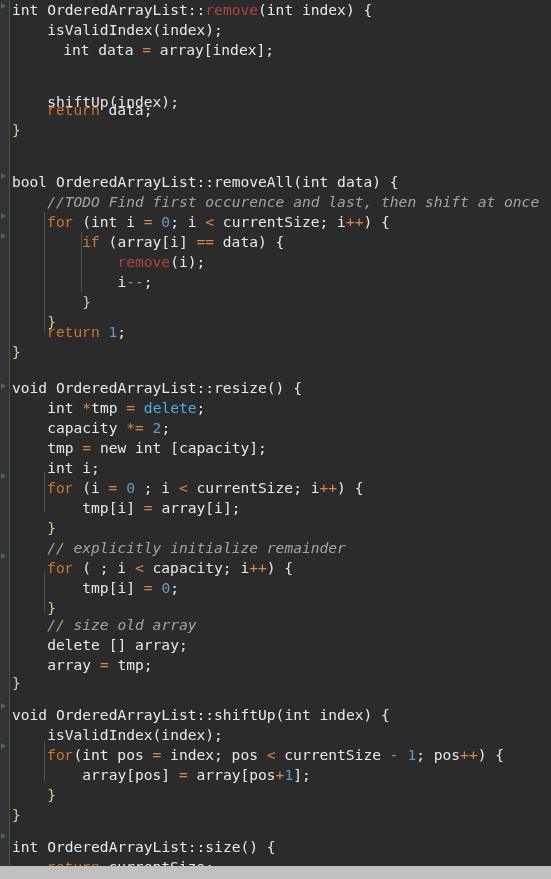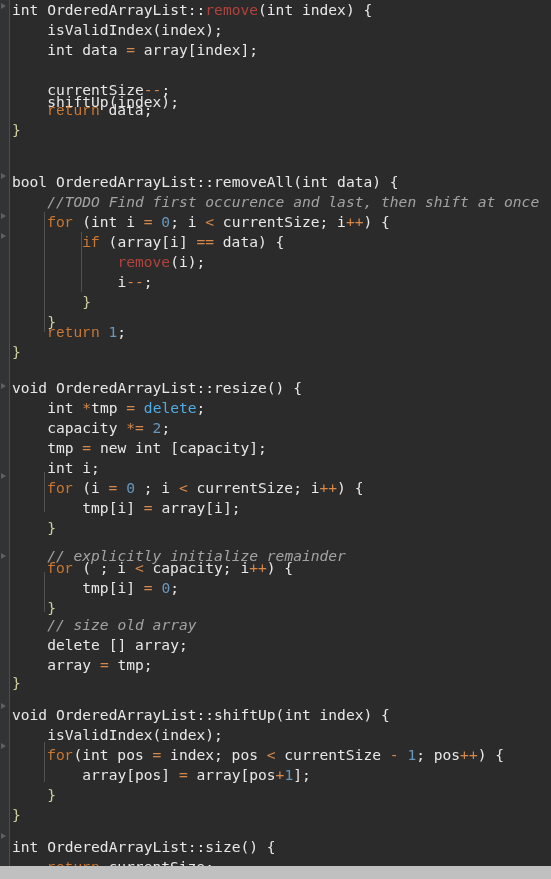--- a/index.html
+++ b/index.html
@@ -148,23 +148,22 @@
       <div class="guide" style="left: 44px; top: 212px; height: 120px;"></div>
       <div class="guide" style="left: 81px; top: 232px; height: 60px;"></div>
       <div class="guide" style="left: 44px; top: 472px; height: 40px;"></div>
       <div class="guide" style="left: 44px; top: 572px; height: 40px;"></div>
       <div class="guide" style="left: 44px; top: 742px; height: 40px;"></div>
     </div>
 
   <div id="code">
       <div class="line" style="top: 0px; left: 12px;"><span class="tok-white">int </span><span class="tok-white">OrderedArrayList::</span><span class="tok-func">remove</span><span class="tok-white">(int index) {</span></div>
       <div class="line" style="top: 20px; left: 12px;"><span class="tok-white">    isValidIndex(index);</span></div>
-      <div class="line" style="top: 40px; left: 12px;"><span class="tok-white">    int data </span><span class="tok-op">=</span><span class="tok-white"> array[index];</span></div>
+      <div class="line" style="top: 40px; left: 28px;"><span class="tok-white">    int data </span><span class="tok-op">=</span><span class="tok-white"> array[index];</span></div>
       <div class="line" style="top: 60px; left: 12px; margin-top: 32px;"><span class="tok-white">    shiftUp(index);</span></div>
-      <div class="line" style="top: 80px; left: 12px;"><span class="tok-white">    currentSize</span><span class="tok-op">--</span><span class="tok-white">;</span></div>
       <div class="line" style="top: 100px; left: 12px;"><span class="tok-white">    </span><span class="tok-kw">return</span><span class="tok-white"> data;</span></div>
       <div class="line" style="top: 120px; left: 12px;"><span class="tok-brace">}</span></div>
       <div class="line" style="top: 140px; left: 12px;"></div>
       <div class="line" style="top: 160px; left: 12px;"></div>
       <div class="line" style="top: 172px; left: 12px;"><span class="tok-white">bool </span><span class="tok-white">OrderedArrayList::removeAll(int data) {</span></div>
       <div class="line" style="top: 192px; left: 12px;"><span class="tok-white">    </span><span class="tok-comment">//TODO Find first occurence and last, then shift at once</span></div>
       <div class="line" style="top: 212px; left: 12px;"><span class="tok-white">    </span><span class="tok-kw">for</span><span class="tok-white"> (int i </span><span class="tok-op">=</span><span class="tok-white"> </span><span class="tok-num">0</span><span class="tok-white">; i </span><span class="tok-op">&lt;</span><span class="tok-white"> currentSize; i</span><span class="tok-op">++</span><span class="tok-white">) {</span></div>
       <div class="line" style="top: 232px; left: 12px;"><span class="tok-white">        </span><span class="tok-kw">if</span><span class="tok-white"> (array[i] </span><span class="tok-op">==</span><span class="tok-white"> data) {</span></div>
       <div class="line" style="top: 252px; left: 12px;"><span class="tok-white">            </span><span class="tok-func">remove</span><span class="tok-white">(i);</span></div>
       <div class="line" style="top: 272px; left: 12px;"><span class="tok-white">            i</span><span class="tok-op">--</span><span class="tok-white">;</span></div>
@@ -174,21 +173,21 @@
       <div class="line" style="top: 342px; left: 12px;"><span class="tok-brace">}</span></div>
       <div class="line" style="top: 362px; left: 12px;"></div>
       <div class="line" style="top: 378px; left: 12px;"><span class="tok-white">void </span><span class="tok-white">OrderedArrayList::resize() {</span></div>
       <div class="line" style="top: 398px; left: 12px;"><span class="tok-white">    int </span><span class="tok-op">*</span><span class="tok-white">tmp </span><span class="tok-op">=</span><span class="tok-white"> </span><span class="tok-const">delete</span><span class="tok-white">;</span></div>
       <div class="line" style="top: 418px; left: 12px;"><span class="tok-white">    capacity </span><span class="tok-op">*=</span><span class="tok-white"> </span><span class="tok-num">2</span><span class="tok-white">;</span></div>
       <div class="line" style="top: 438px; left: 12px;"><span class="tok-white">    tmp </span><span class="tok-op">=</span><span class="tok-white"> new int [capacity];</span></div>
       <div class="line" style="top: 458px; left: 12px;"><span class="tok-white">    int i;</span></div>
       <div class="line" style="top: 478px; left: 12px;"><span class="tok-white">    </span><span class="tok-kw">for</span><span class="tok-white"> (i </span><span class="tok-op">=</span><span class="tok-white"> </span><span class="tok-num">0</span><span class="tok-white"> ; i </span><span class="tok-op">&lt;</span><span class="tok-white"> currentSize; i</span><span class="tok-op">++</span><span class="tok-white">) {</span></div>
       <div class="line" style="top: 498px; left: 12px;"><span class="tok-white">        tmp[i] </span><span class="tok-op">=</span><span class="tok-white"> array[i];</span></div>
       <div class="line" style="top: 518px; left: 12px;"><span class="tok-brace">    }</span></div>
-      <div class="line" style="top: 538px; left: 12px; margin-top: 8px;"><span class="tok-white">    </span><span class="tok-comment">// explicitly initialize remainder</span></div>
+      <div class="line" style="top: 538px; left: 12px;"><span class="tok-white">    </span><span class="tok-comment">// explicitly initialize remainder</span></div>
       <div class="line" style="top: 558px; left: 12px;"><span class="tok-white">    </span><span class="tok-kw">for</span><span class="tok-white"> ( ; i </span><span class="tok-op">&lt;</span><span class="tok-white"> capacity; i</span><span class="tok-op">++</span><span class="tok-white">) {</span></div>
       <div class="line" style="top: 578px; left: 12px;"><span class="tok-white">        tmp[i] </span><span class="tok-op">=</span><span class="tok-white"> </span><span class="tok-num">0</span><span class="tok-white">;</span></div>
       <div class="line" style="top: 598px; left: 12px;"><span class="tok-brace">    }</span></div>
       <div class="line" style="top: 615px; left: 12px;"><span class="tok-white">    </span><span class="tok-comment">// size old array</span></div>
       <div class="line" style="top: 635px; left: 12px;"><span class="tok-white">    delete [] array;</span></div>
       <div class="line" style="top: 655px; left: 12px;"><span class="tok-white">    array </span><span class="tok-op">=</span><span class="tok-white"> tmp;</span></div>
       <div class="line" style="top: 673px; left: 12px;"><span class="tok-brace">}</span></div>
       <div class="line" style="top: 693px; left: 12px;"></div>
       <div class="line" style="top: 705px; left: 12px;"><span class="tok-white">void </span><span class="tok-white">OrderedArrayList::shiftUp(int index) {</span></div>
       <div class="line" style="top: 725px; left: 12px;"><span class="tok-white">    isValidIndex(index);</span></div>

